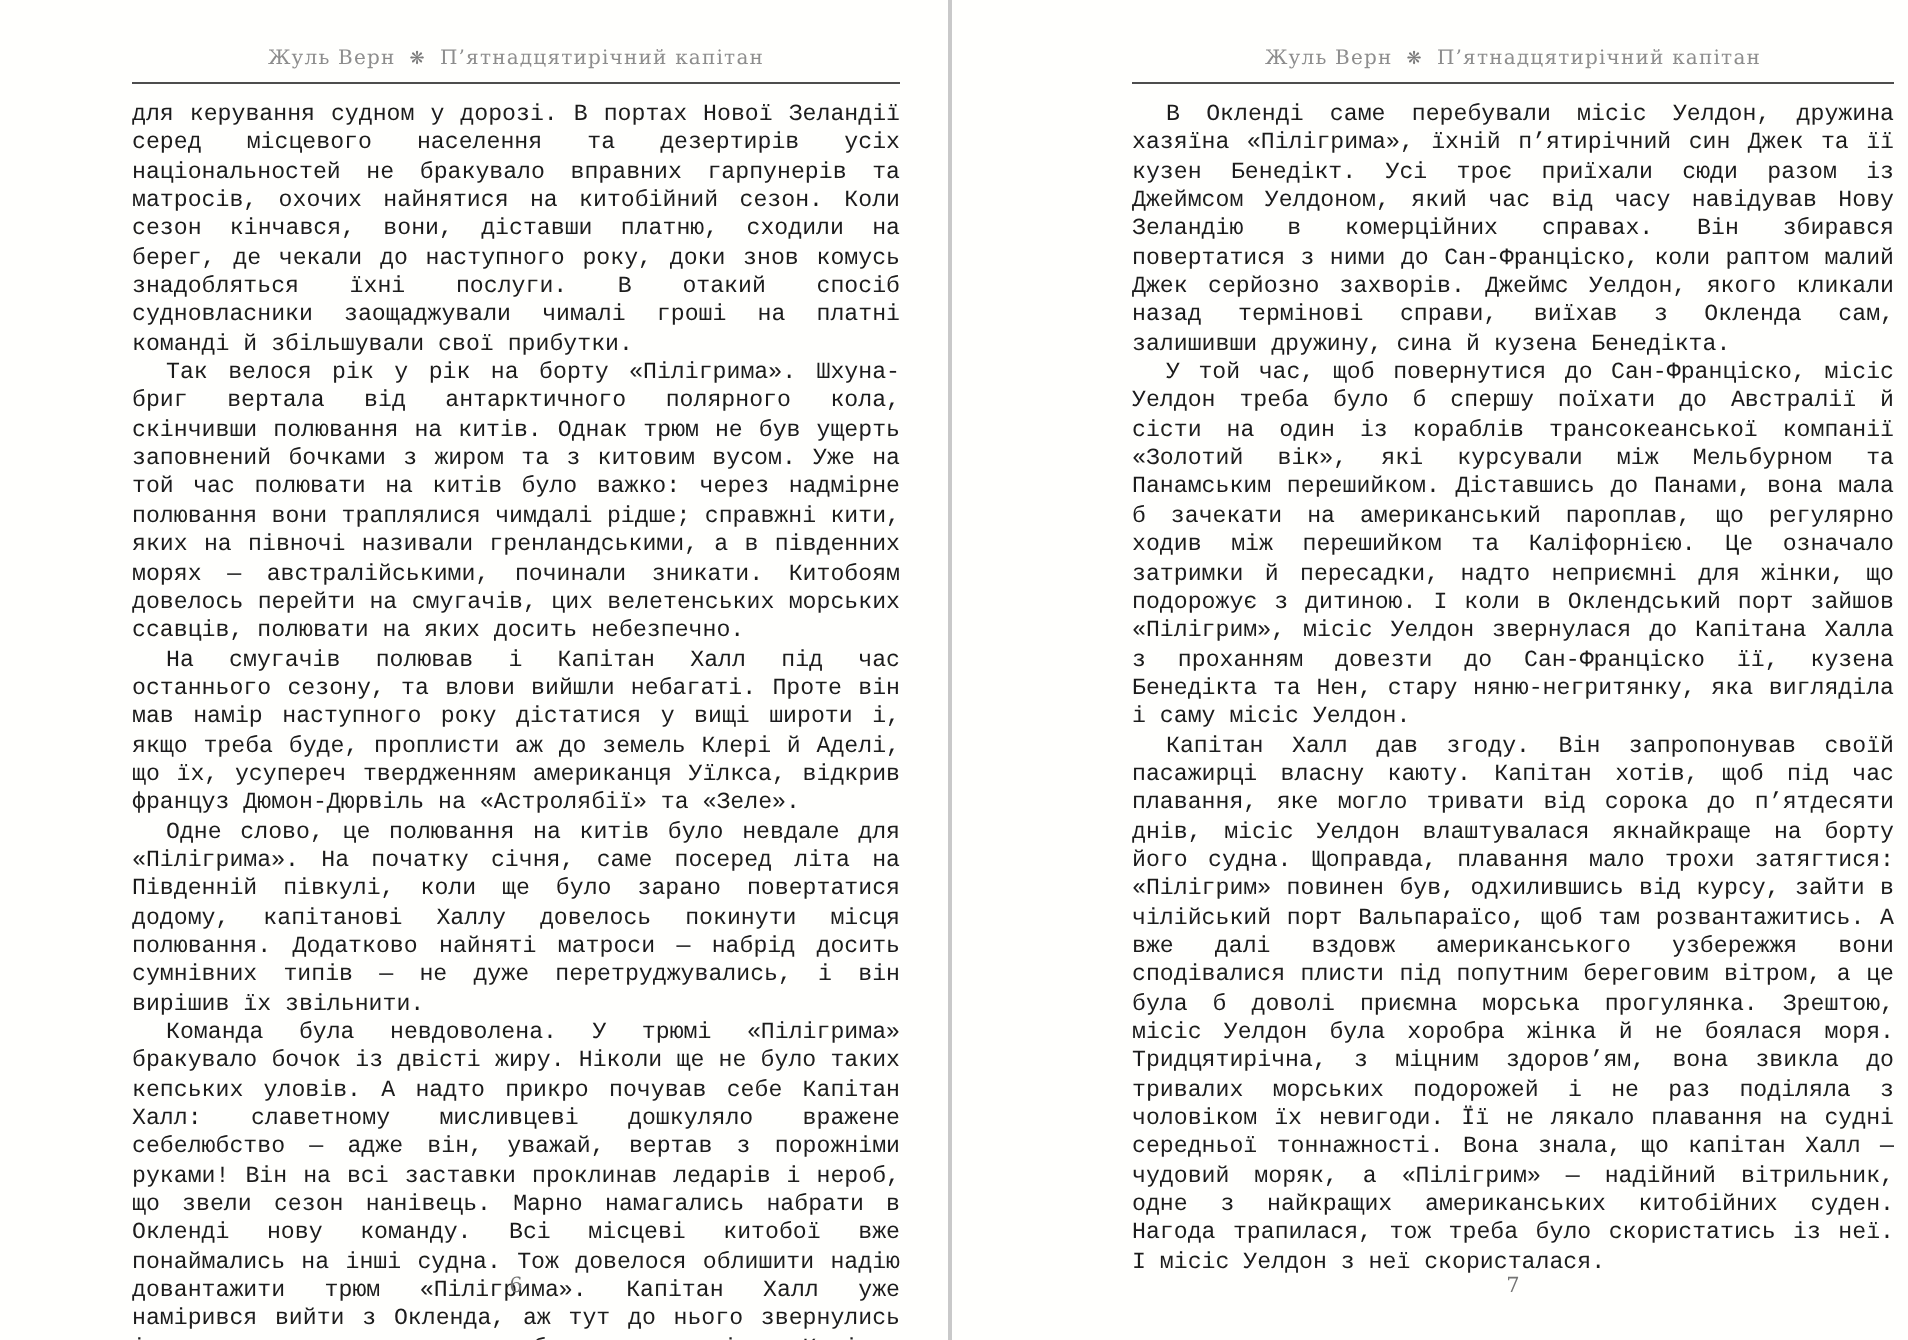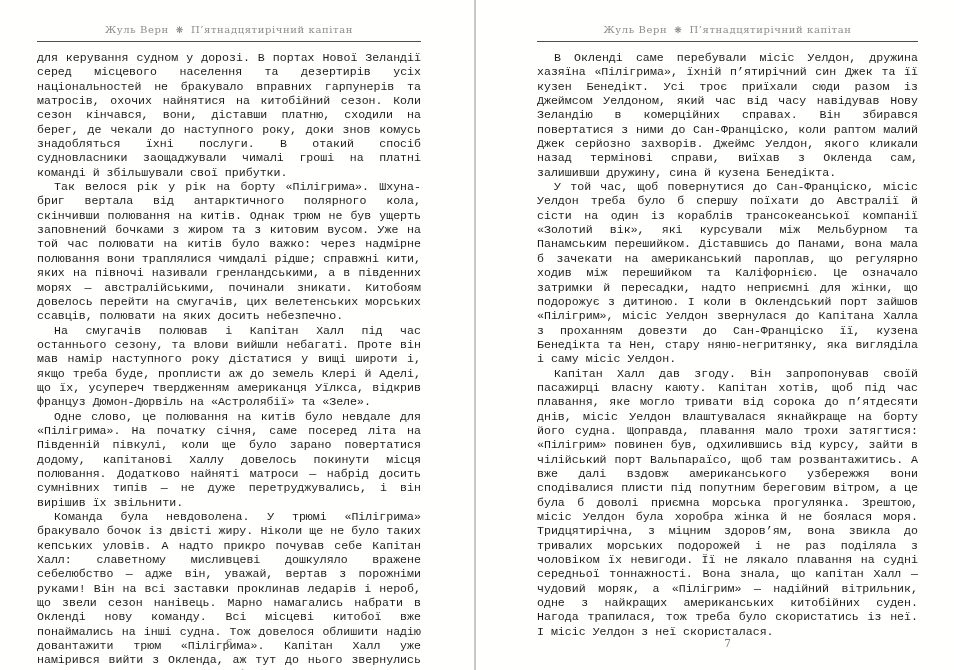--- a/index.html
+++ b/index.html
@@ -8,20 +8,21 @@
     width: 954px;
     height: 670px;
     background: #fffffd;
     overflow: hidden;
     font-family: "DejaVu Serif", "Liberation Serif", serif;
   }
   .page {
     position: absolute;
     top: 0;
     height: 670px;
+    margin-left: 29px;
   }
   .page-left  { left: 37px;  width: 384px; }
   .page-right { left: 537px; width: 381px; }
 
   .running-header {
     margin-top: 24px;
     text-align: center;
     color: #8d8d8d;
     font-size: 10px;
     letter-spacing: 0.6px;

